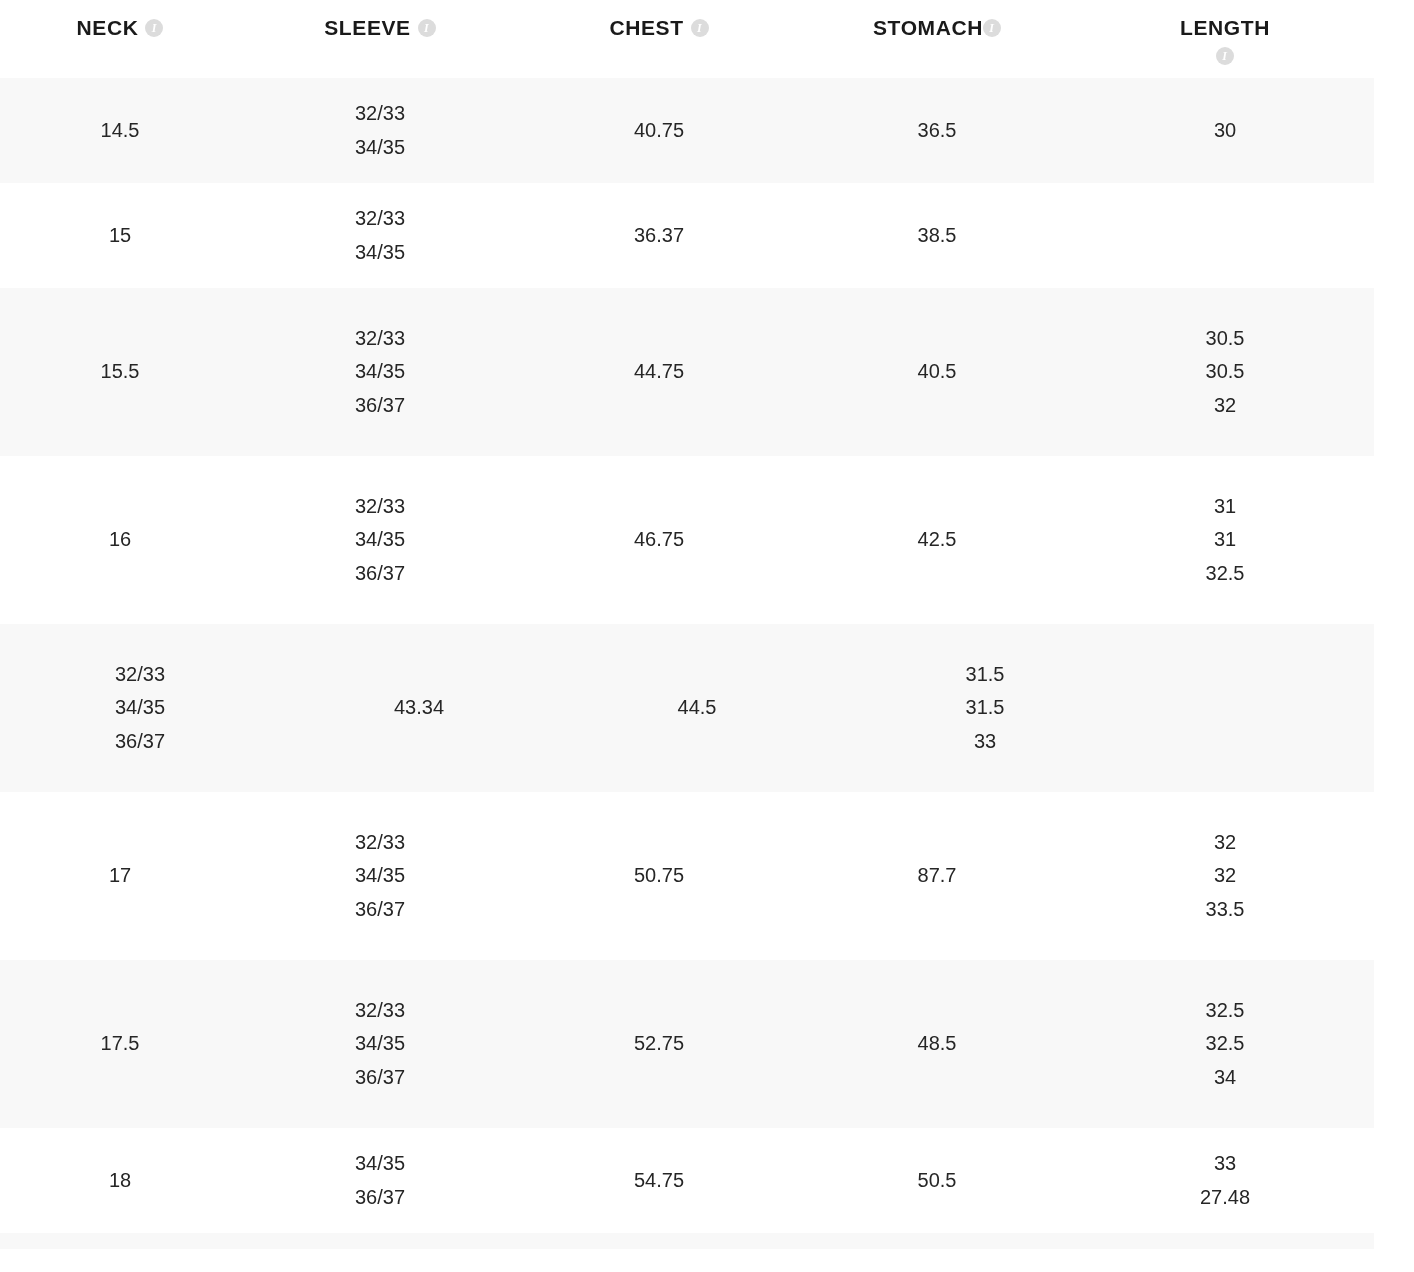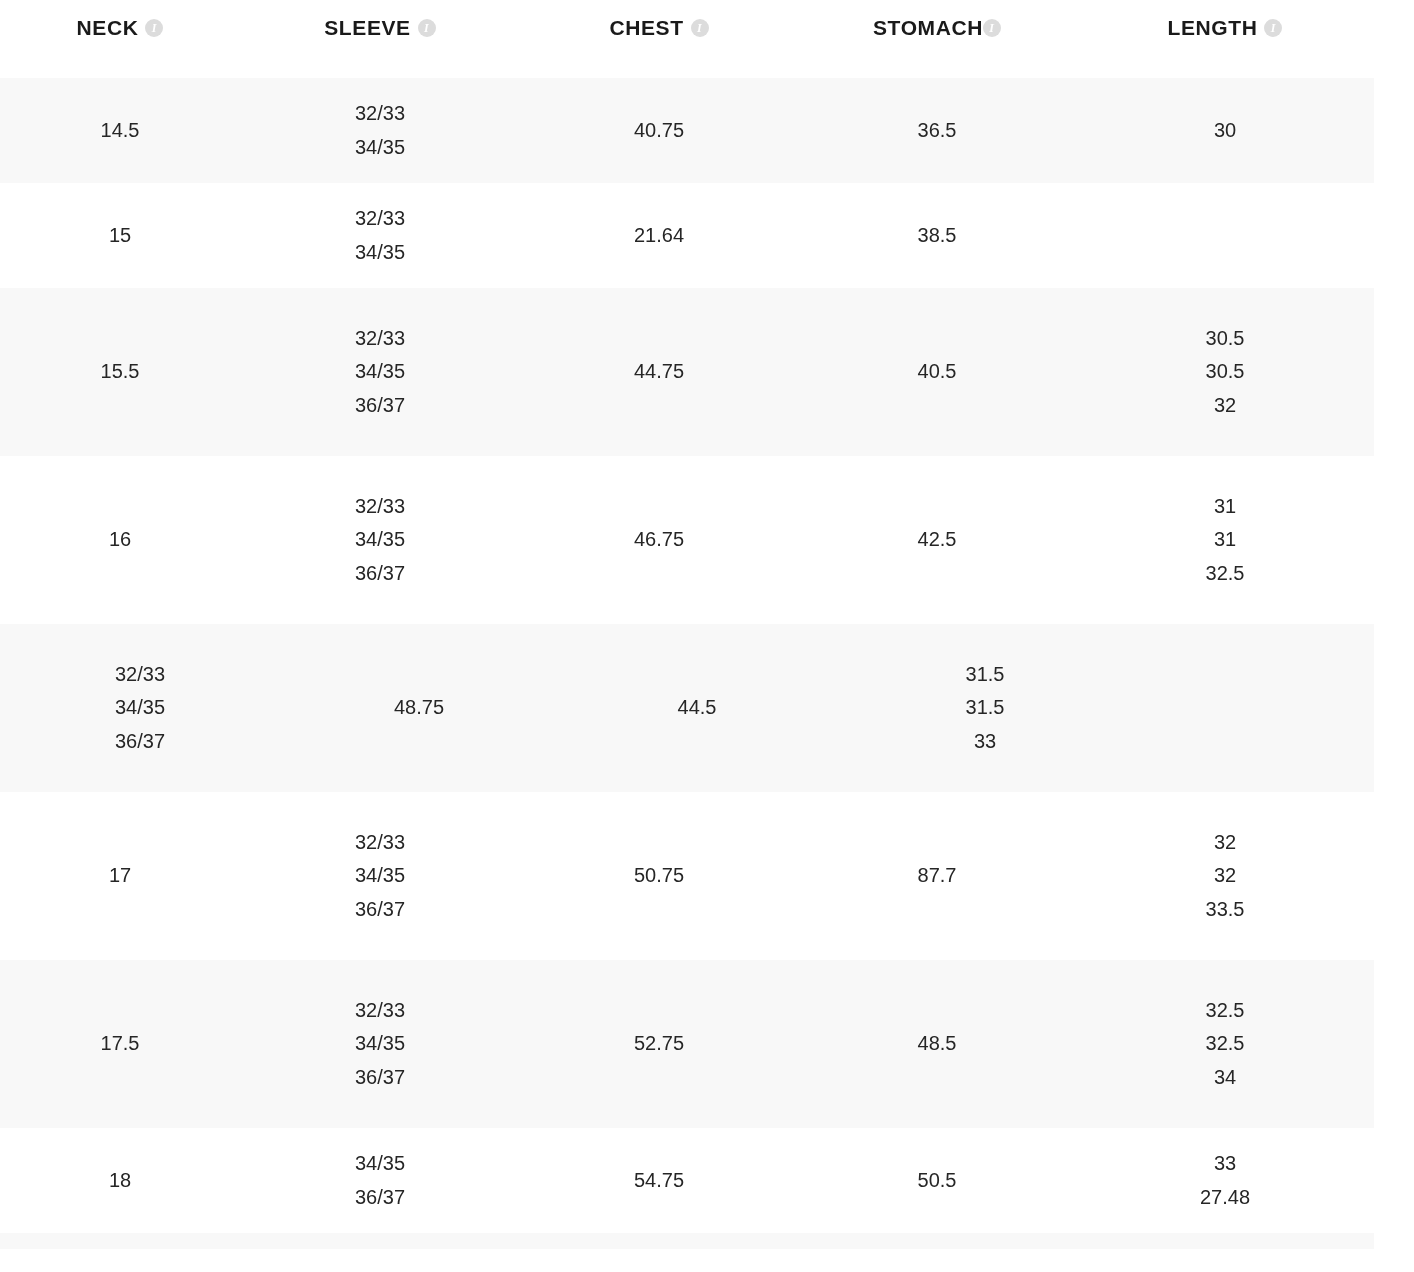--- a/index.html
+++ b/index.html
@@ -39,21 +39,21 @@
     text-transform: uppercase;
     white-space: nowrap;
   }
 
   .head-cell.tight { gap: 0px; }
 
   .col-neck    { width: 240px; }
   .col-sleeve  { width: 280px; }
   .col-chest   { width: 278px; }
   .col-stomach { width: 278px; }
-  .col-length  { width: 298px; }
+  .col-length  { width: 298px; flex-direction: column; }
 
   .info-icon {
     display: inline-flex;
     align-items: center;
     justify-content: center;
     width: 18px;
     height: 18px;
     border-radius: 50%;
     background: #dcdcdc;
     color: #ffffff;
@@ -145,21 +145,21 @@
       </div>
       <div class="chart-row h2">
         <div class="cell col-neck">
           <span class="v">15</span>
         </div>
         <div class="cell col-sleeve">
           <span class="v">32/33</span>
           <span class="v">34/35</span>
         </div>
         <div class="cell col-chest">
-          <span class="v">21.64</span>
+          <span class="v">36.37</span>
         </div>
         <div class="cell col-stomach">
           <span class="v">38.5</span>
         </div>
       </div>
       <div class="chart-row shaded h3">
         <div class="cell col-neck">
           <span class="v">15.5</span>
         </div>
         <div class="cell col-sleeve">
@@ -200,21 +200,21 @@
           <span class="v">32.5</span>
         </div>
       </div>
       <div class="chart-row shaded h3">
         <div class="cell col-sleeve">
           <span class="v">32/33</span>
           <span class="v">34/35</span>
           <span class="v">36/37</span>
         </div>
         <div class="cell col-chest">
-          <span class="v">48.75</span>
+          <span class="v">43.34</span>
         </div>
         <div class="cell col-stomach">
           <span class="v">44.5</span>
         </div>
         <div class="cell col-length">
           <span class="v">31.5</span>
           <span class="v">31.5</span>
           <span class="v">33</span>
         </div>
       </div>

